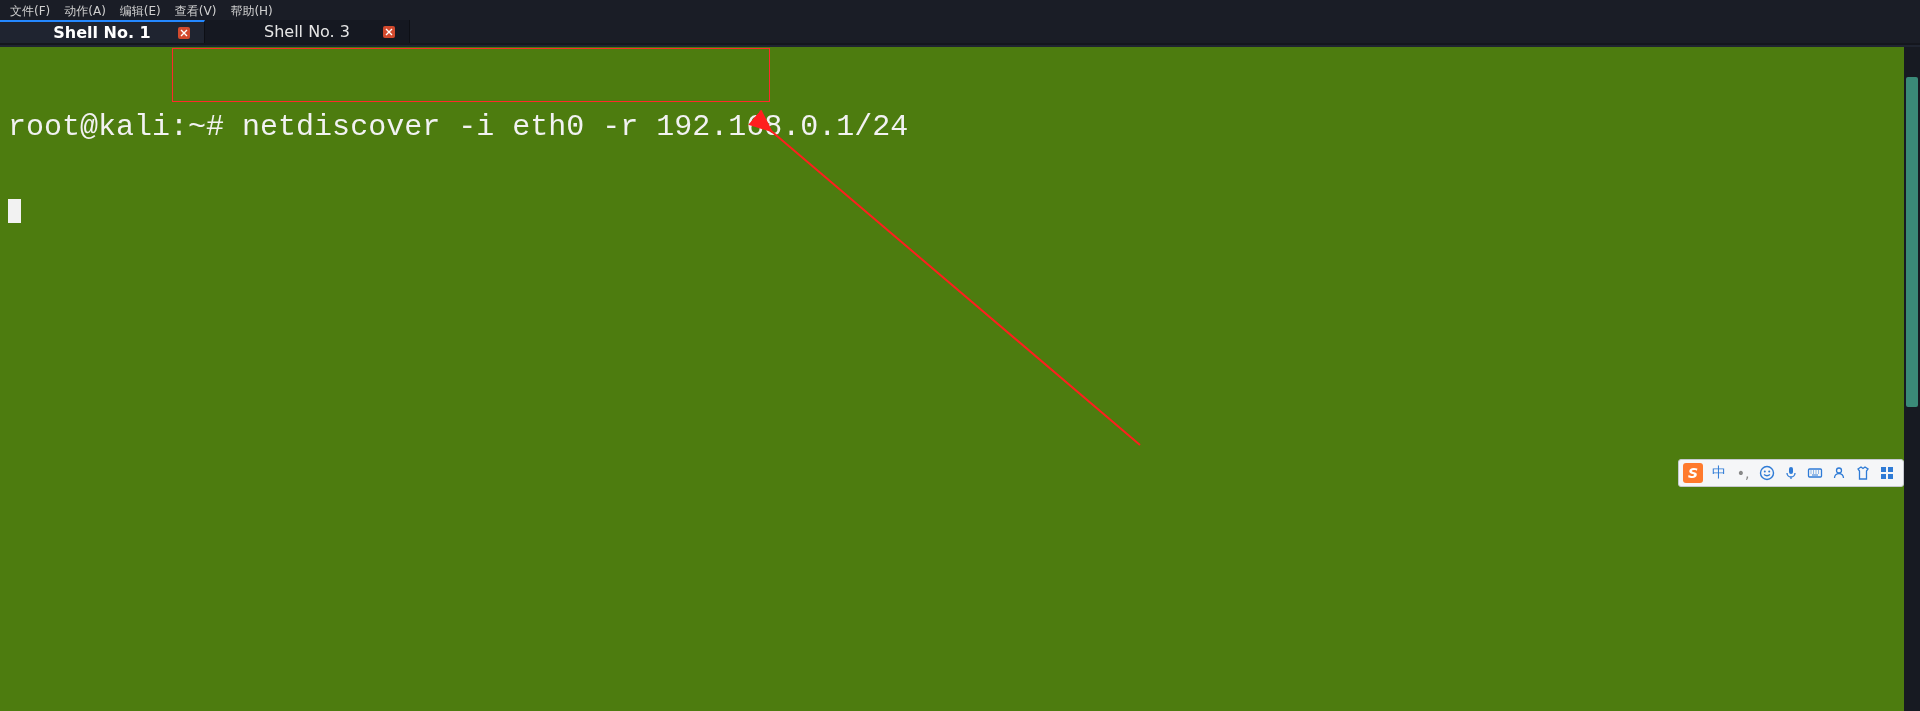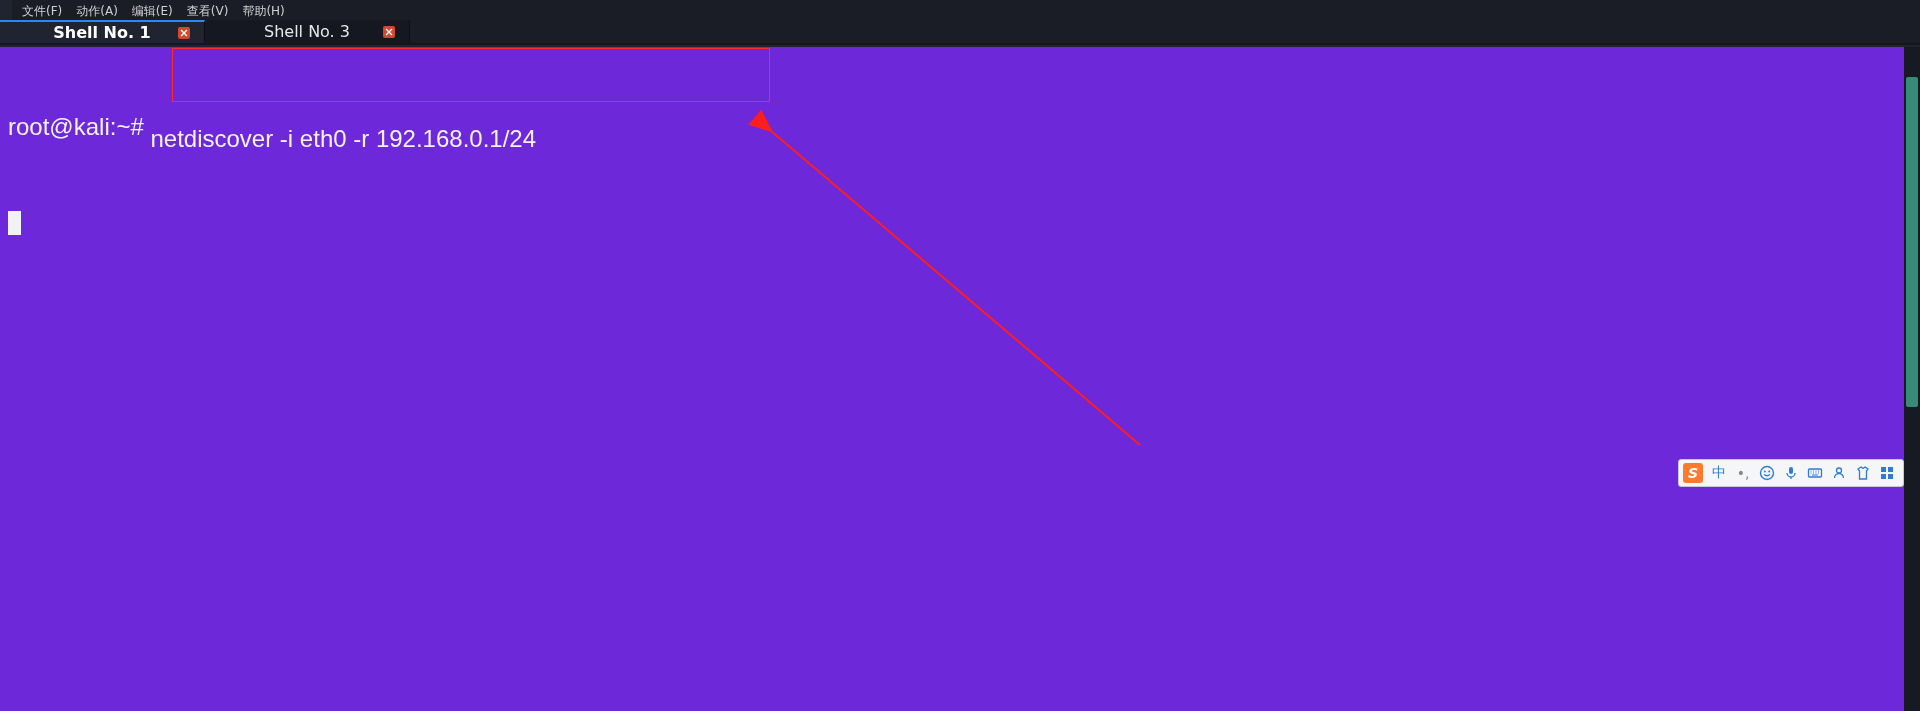--- a/index.html
+++ b/index.html
@@ -16,21 +16,20 @@
   
   .menubar {
     height: 22px;
     background: #1a1d26;
     display: flex;
     align-items: center;
     padding: 0 10px;
     font-size: 12px;
     gap: 14px;
     color: #d0d0d0;
-    margin-left: 12px;
   }
   .menubar .menu-item { cursor: default; }
 
   
   .tabbar {
     height: 23px;
     background: #1a1d26;
     display: flex;
     align-items: flex-end;
     font-size: 16px;
@@ -62,35 +61,35 @@
     border-radius: 2px;
     display: flex; align-items: center; justify-content: center;
   }
   .tab .tab-close svg { width: 8px; height: 8px; }
 
   
   .terminal {
     position: absolute;
     top: 47px;
     left: 0; right: 0; bottom: 0;
-    background: #6d28d9;
-    font-family: Liberation Sans, sans-serif;
-    font-size: 24px;
+    background: #4d7c0f;
+    font-family: Liberation Mono, monospace;
+    font-size: 30px;
     line-height: 28px;
     color: #e8e8e8;
     padding: 10px 8px;
     white-space: pre;
   }
   .term-line { display: flex; }
   .prompt-user { color: #f2f2f2; }
   .prompt-at   { color: #f2f2f2; }
   .prompt-host { color: #f2f2f2; }
   .prompt-path { color: #f2f2f2; }
   .prompt-sym  { color: #f2f2f2; }
-  .cmd-text    { color: #f2f2f2; margin-top: 12px; }
+  .cmd-text    { color: #f2f2f2; }
   .cursor-block {
     display: inline-block;
     width: 13px; height: 24px;
     background: #f2f2f2;
     vertical-align: bottom;
     margin-top: 2px;
   }
 
   
   .cmd-highlight {

